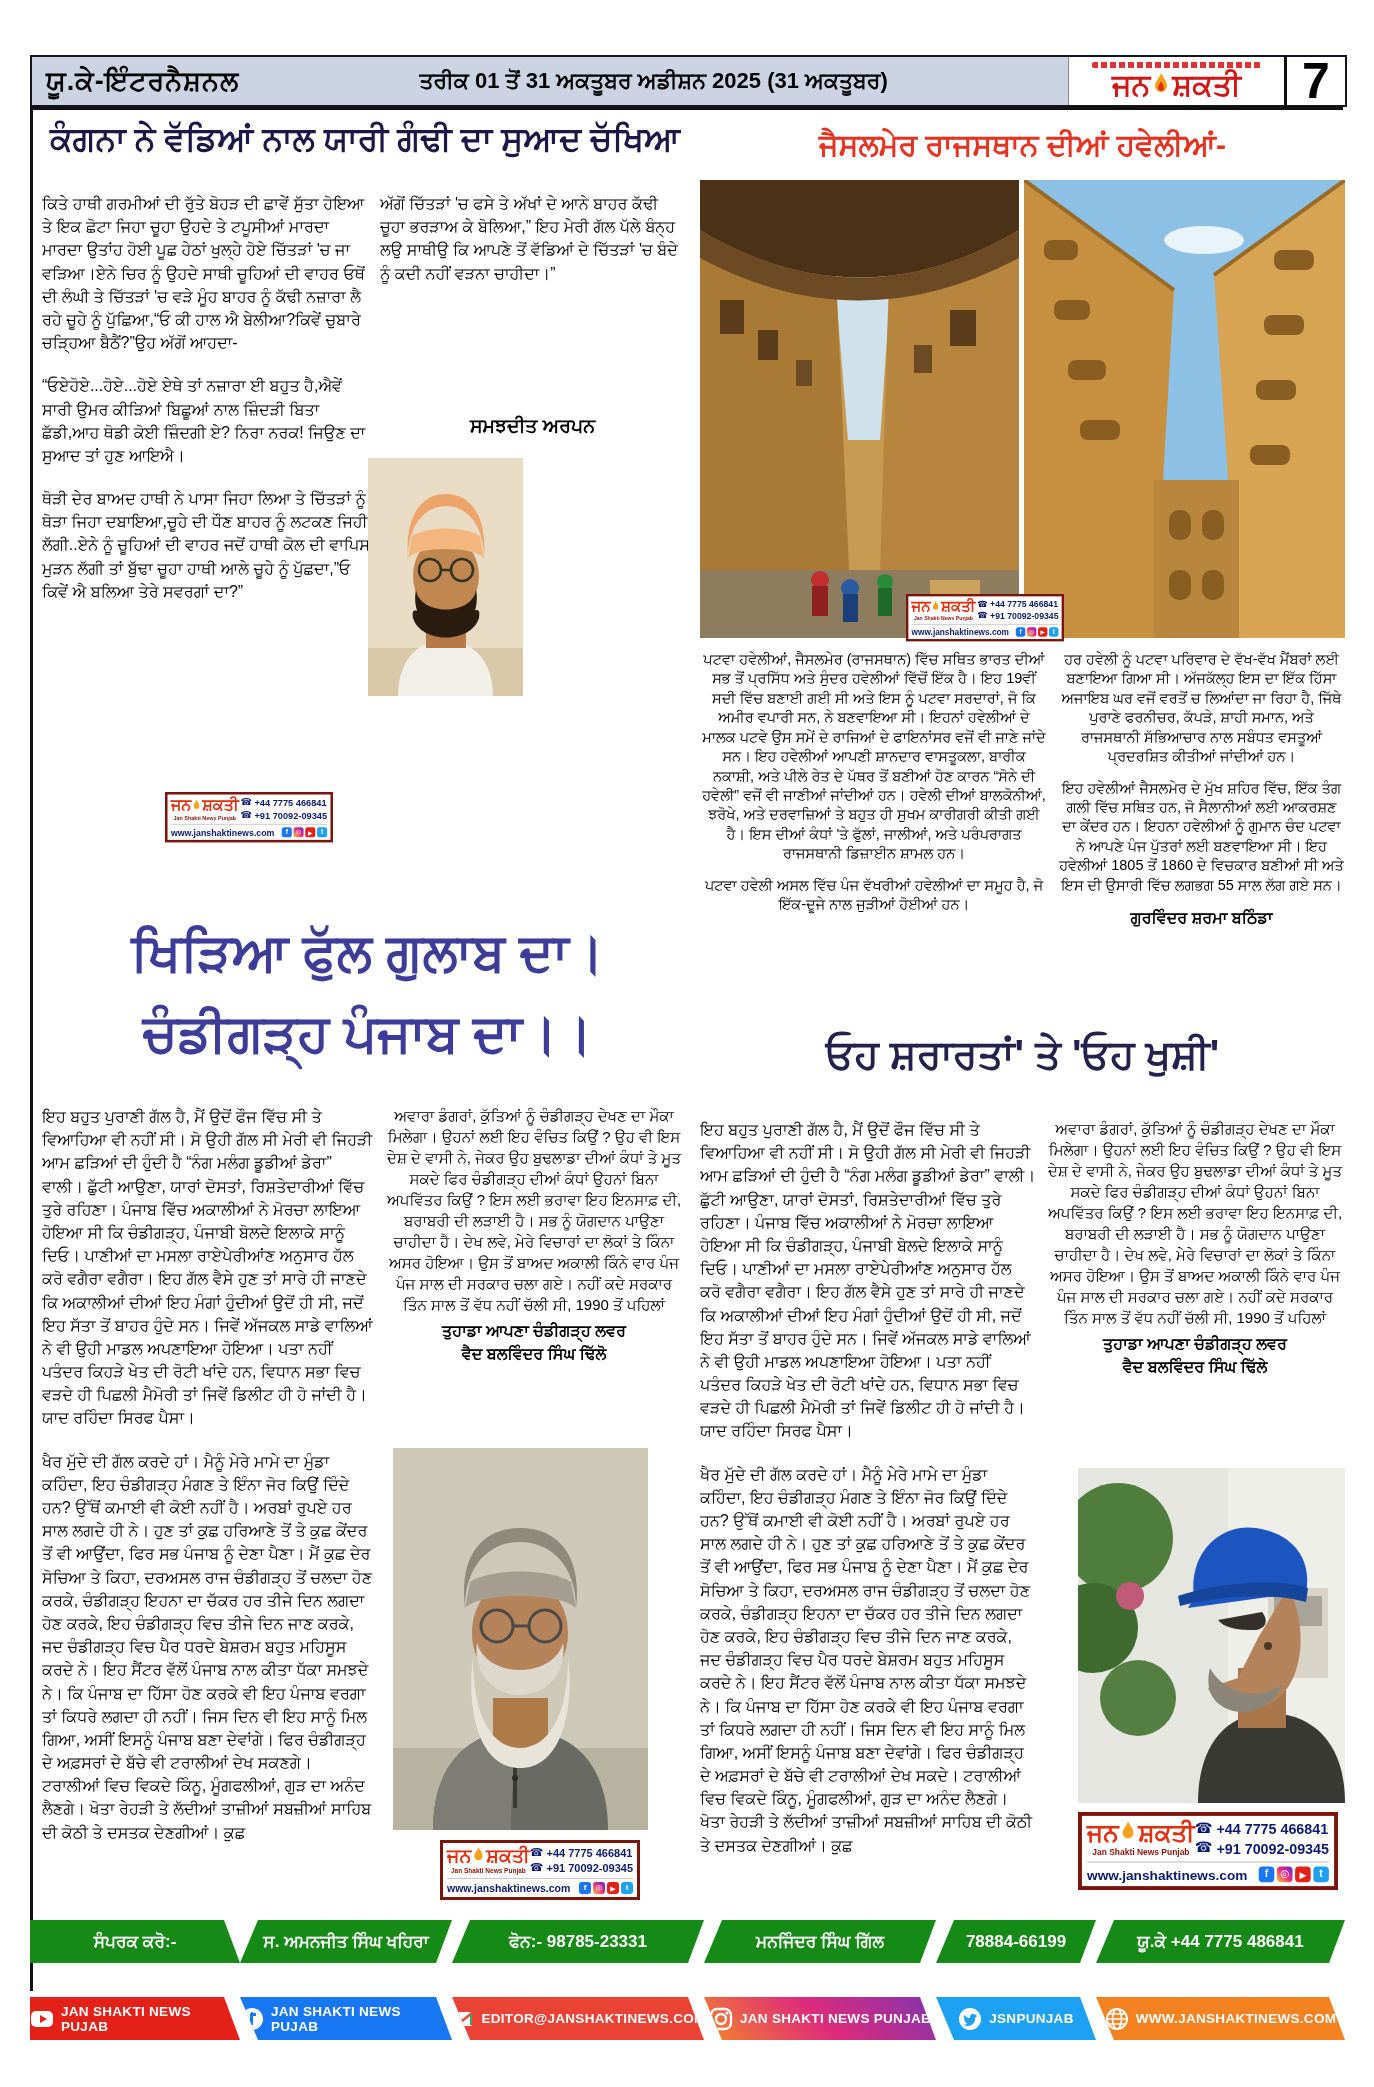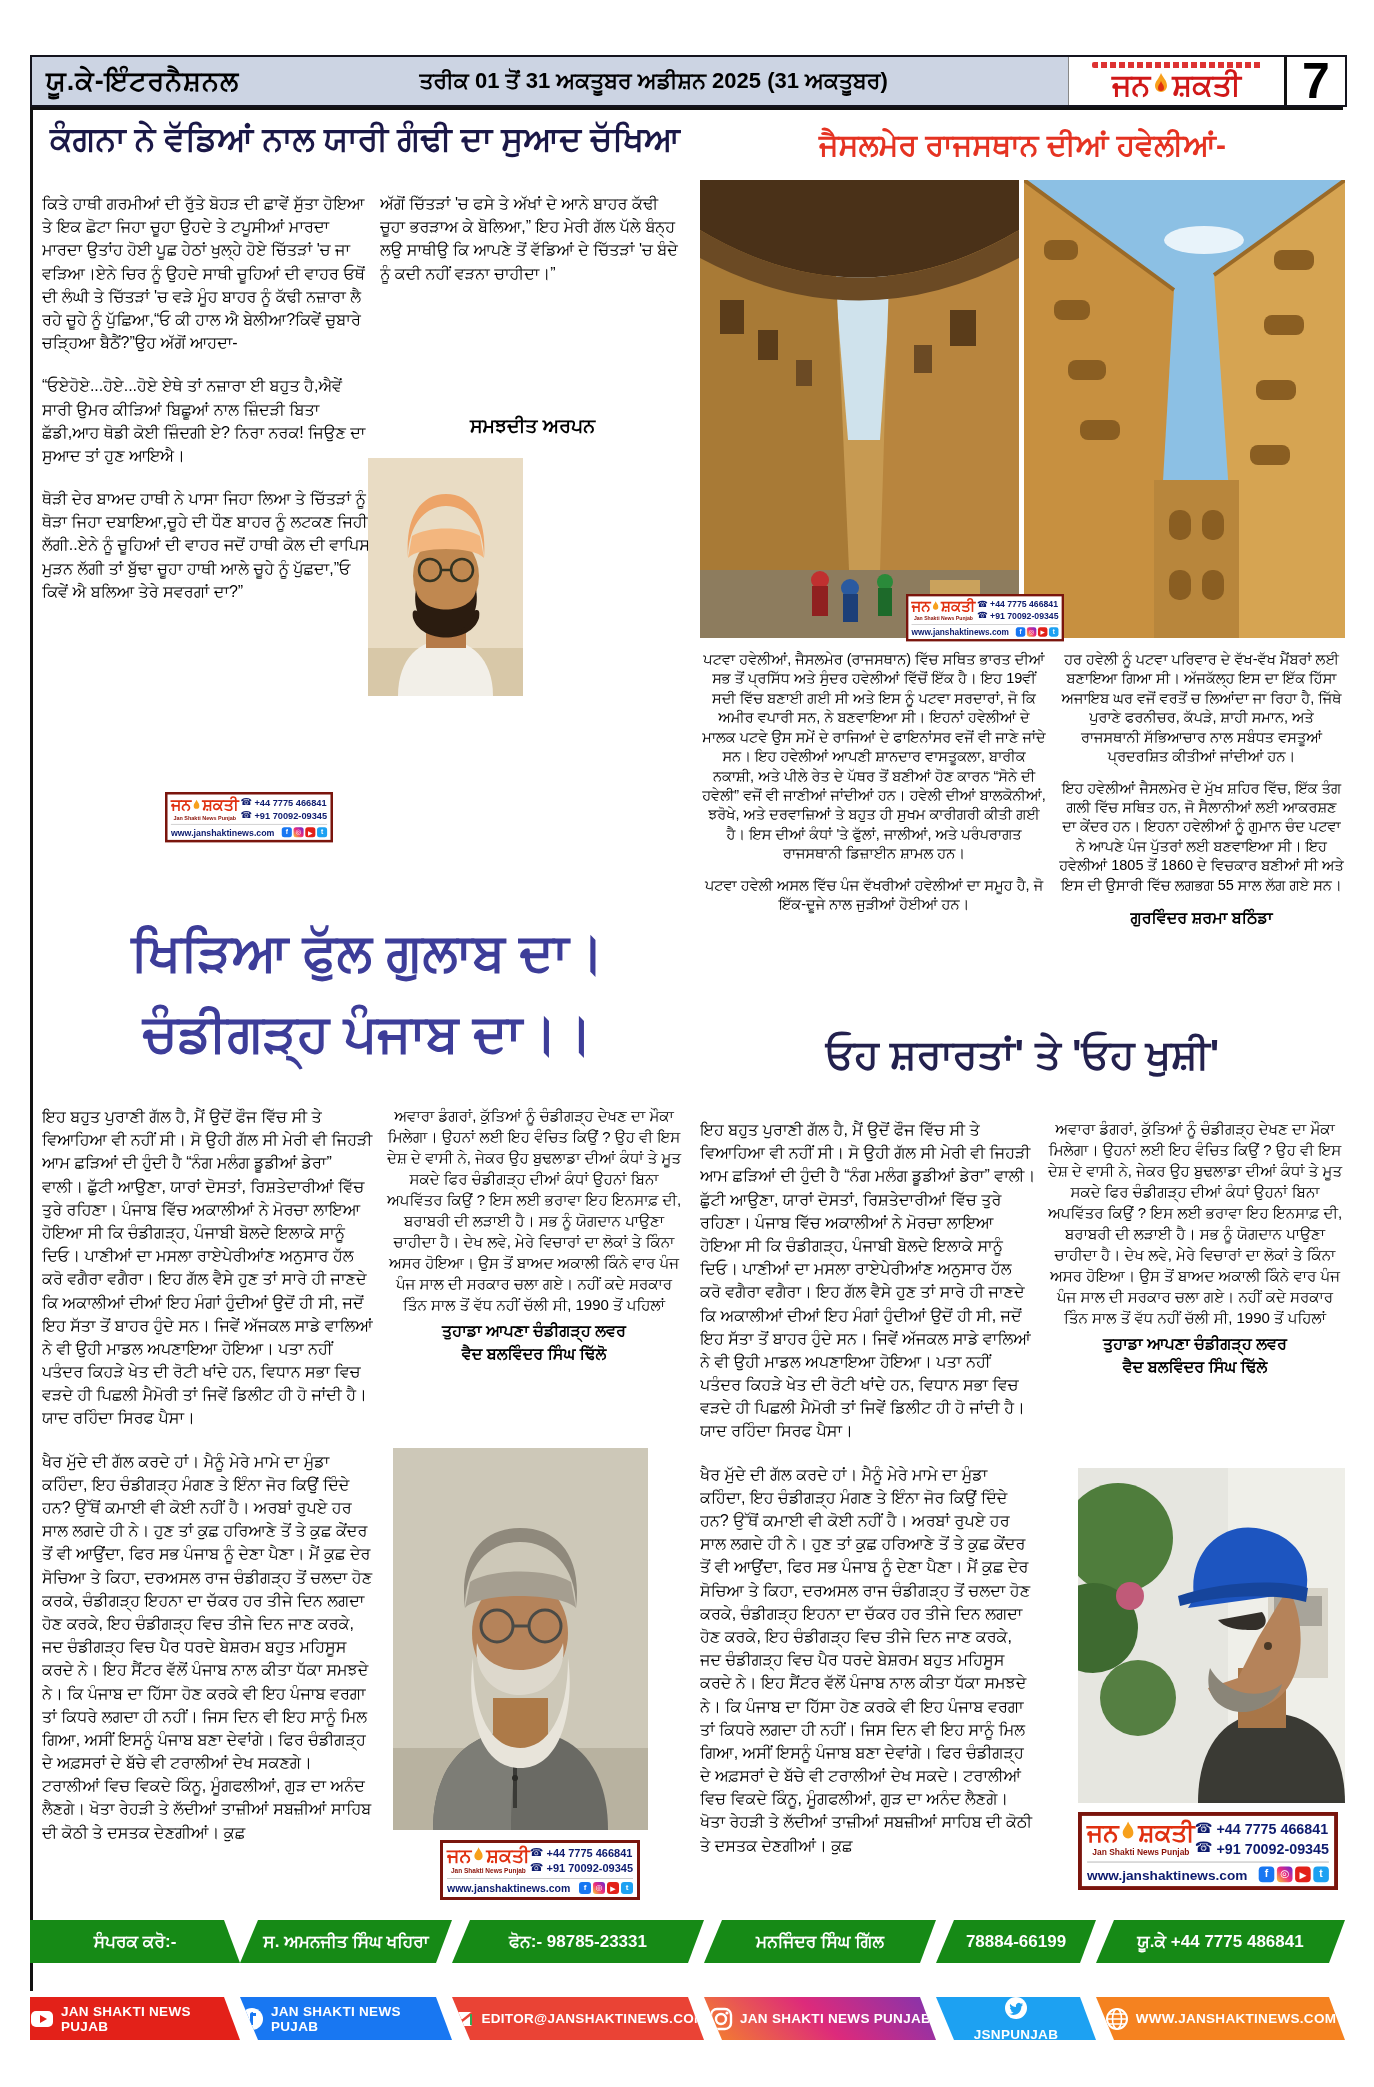--- a/index.html
+++ b/index.html
@@ -399,21 +399,21 @@
       <span>EDITOR@JANSHAKTINEWS.COM</span>
     </div>
     <div class="seg seg-top" style="width:232px;background:linear-gradient(45deg,#f58529,#dd2a7b,#8134af);">
       <svg class="fi" viewBox="0 0 24 24">
           <rect x="2" y="2" width="20" height="20" rx="6" fill="none" stroke="#fff" stroke-width="2.4"></rect>
           <circle cx="12" cy="12" r="5" fill="none" stroke="#fff" stroke-width="2.4"></circle>
           <circle cx="18" cy="6" r="1.6" fill="#fff"></circle>
         </svg>
       <span>JAN SHAKTI NEWS PUNJAB</span>
     </div>
-    <div class="seg seg-top" style="width:160px;background:#1da1f2;flex-direction:column;">
+    <div class="seg seg-top" style="width:160px;background:#1da1f2;">
       <svg class="fi" viewBox="0 0 24 24">
           <circle cx="12" cy="12" r="11" fill="#fff"></circle>
           <path d="M19 8.5c-.5.3-1 .4-1.6.5A2.9 2.9 0 0 0 18.6 7c-.5.4-1.2.6-1.8.8A2.8 2.8 0 0 0 12 10.3c0 .2 0 .5.1.7-2.3-.1-4.4-1.2-5.8-3a2.9 2.9 0 0 0 .9 3.8c-.5 0-.9-.1-1.3-.3 0 1.4 1 2.5 2.3 2.8-.4.1-.9.1-1.3.1.4 1.1 1.4 2 2.7 2A5.7 5.7 0 0 1 5 17.6 8 8 0 0 0 9.3 19c5.2 0 8-4.3 8-8v-.4c.6-.4 1.1-.9 1.7-2.1z" fill="#1da1f2"></path>
         </svg>
       <span>JSNPUNJAB</span>
     </div>
     <div class="seg seg-top" style="width:249px;background:#f58220;">
       <svg class="fi" viewBox="0 0 24 24">
           <circle cx="12" cy="12" r="10" fill="none" stroke="#fff" stroke-width="2"></circle>
           <ellipse cx="12" cy="12" rx="4.5" ry="10" fill="none" stroke="#fff" stroke-width="1.6"></ellipse>

